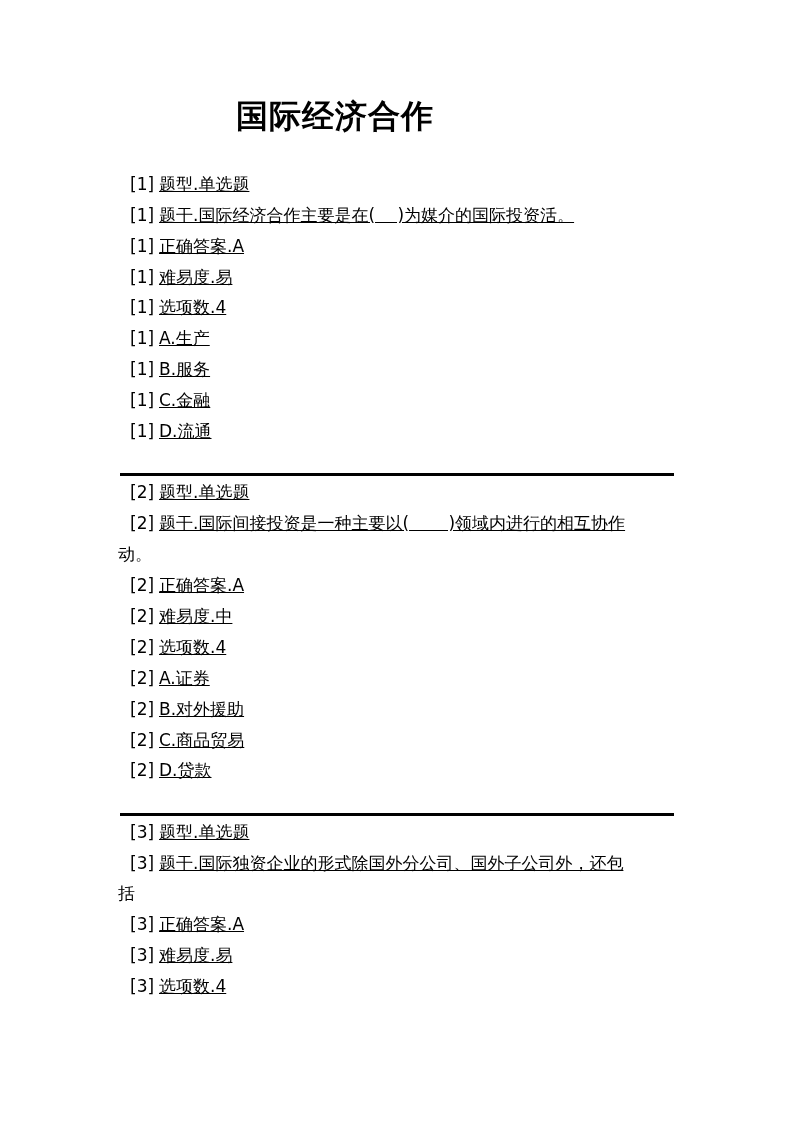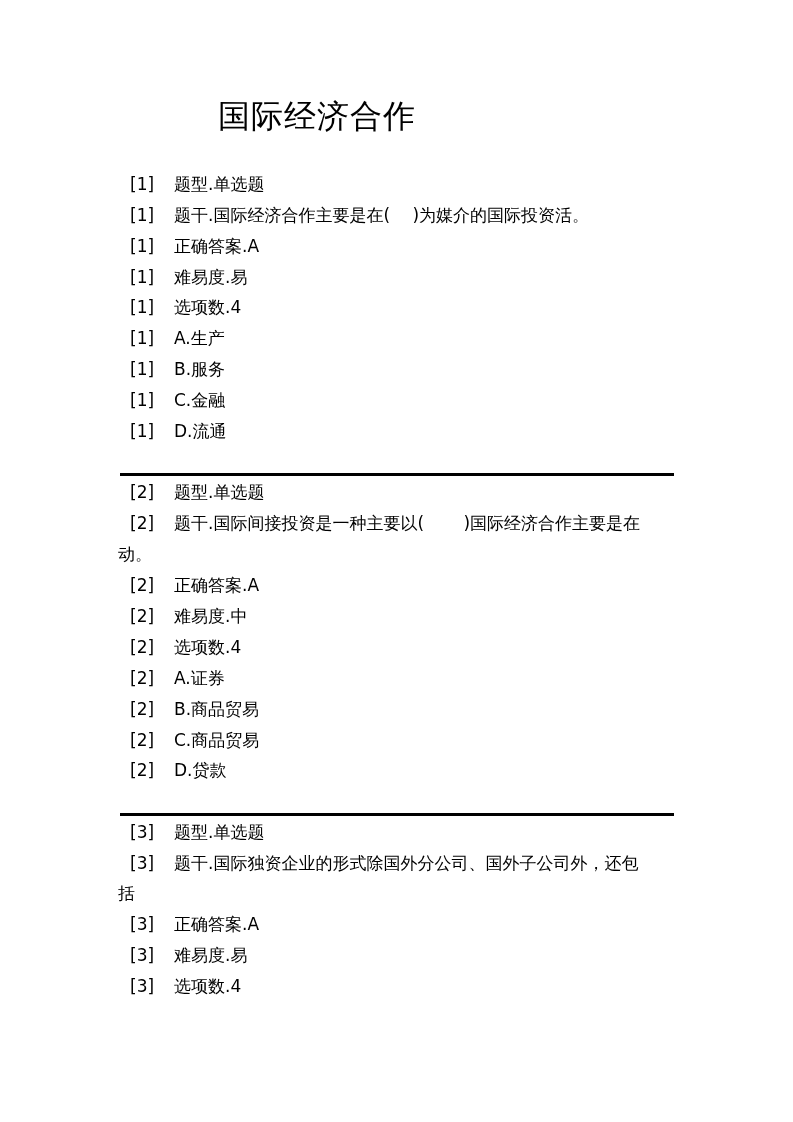--- a/index.html
+++ b/index.html
@@ -2,30 +2,30 @@
 <html><head>
   <meta charset="utf-8">
   <style>
     html, body { margin: 0; padding: 0; background: #ffffff; }
     body {
       width: 793px; height: 1122px; position: relative; overflow: hidden;
       font-family: "DejaVu Sans", "Liberation Sans", sans-serif;
       color: #000000;
     }
     .title {
-      position: absolute; left: 218px; top: 96px;
-      font-size: 32px; line-height: 40px; font-weight: normal;
+      position: absolute; left: 236px; top: 96px;
+      font-size: 32px; line-height: 40px; font-weight: bold;
       letter-spacing: 1px;
     }
     .line {
       position: absolute; left: 0; height: 31px;
       font-size: 17px; line-height: 31px; white-space: nowrap;
     }
     .num { position: absolute; left: 130px; }
-    .txt { position: absolute; left: 174px; }
+    .txt { position: absolute; left: 159px; text-decoration: underline; }
     .wrap { position: absolute; left: 118px; }
     .sep {
       position: absolute; left: 120px; width: 554px; height: 3px;
       background: #000000;
     }
   </style>
 </head>
 <body>
 
 <div>
@@ -72,21 +72,21 @@
 
   <div class="sep" style="top:473px"></div>
 
   <div>
     <div class="line" style="top:477px">
       <span class="num">[2]</span>
       <span class="txt">题型.单选题</span>
     </div>
     <div class="line" style="top:508px">
       <span class="num">[2]</span>
-      <span class="txt">题干.国际间接投资是一种主要以(　　 )国际经济合作主要是在</span>
+      <span class="txt">题干.国际间接投资是一种主要以(　　 )领域内进行的相互协作</span>
     </div>
     <div class="line" style="top:539px">
       <span class="wrap">动。</span>
     </div>
     <div class="line" style="top:570px">
       <span class="num">[2]</span>
       <span class="txt">正确答案.A</span>
     </div>
     <div class="line" style="top:601px">
       <span class="num">[2]</span>
@@ -95,21 +95,21 @@
     <div class="line" style="top:632px">
       <span class="num">[2]</span>
       <span class="txt">选项数.4</span>
     </div>
     <div class="line" style="top:663px">
       <span class="num">[2]</span>
       <span class="txt">A.证券</span>
     </div>
     <div class="line" style="top:694px">
       <span class="num">[2]</span>
-      <span class="txt">B.商品贸易</span>
+      <span class="txt">B.对外援助</span>
     </div>
     <div class="line" style="top:725px">
       <span class="num">[2]</span>
       <span class="txt">C.商品贸易</span>
     </div>
     <div class="line" style="top:755px">
       <span class="num">[2]</span>
       <span class="txt">D.贷款</span>
     </div>
   </div>

